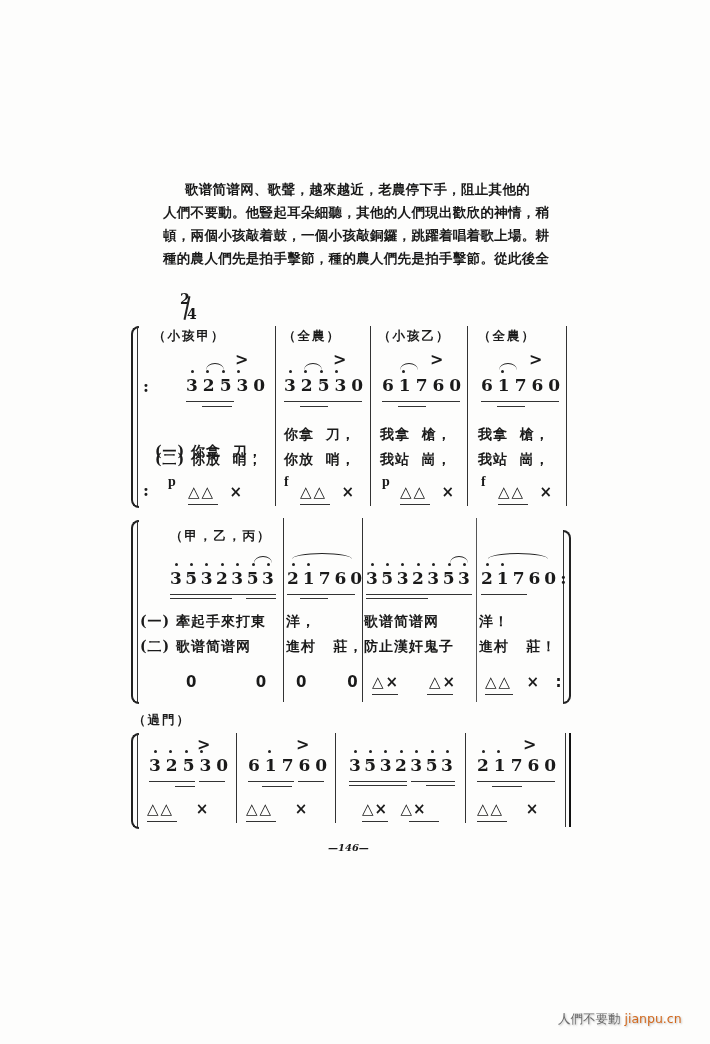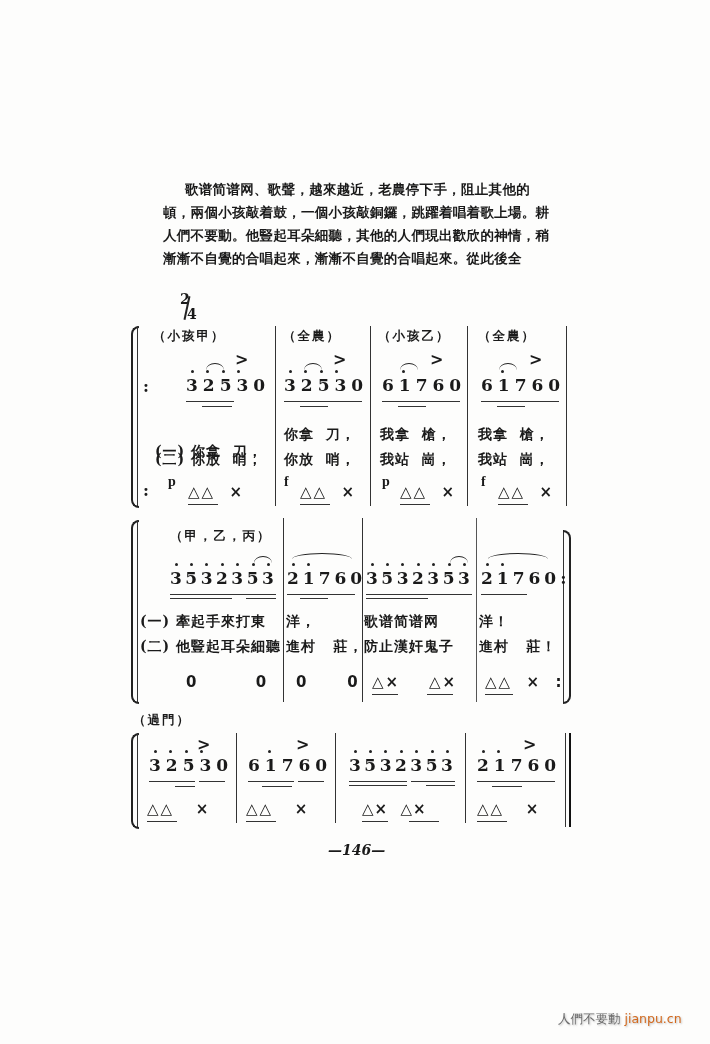--- a/index.html
+++ b/index.html
@@ -33,35 +33,35 @@
   .dot { position: absolute; width: 3px; height: 3px; background: #222; border-radius: 50%; }
   .ul { position: absolute; height: 1.3px; background: #333; }
   .slur { position: absolute; border-top: 1.5px solid #222; border-radius: 50% 50% 0 0 / 100% 100% 0 0; height: 6px; }
   .accent { position: absolute; font-size: 16px; font-weight: bold; }
 
   .lyric { position: absolute; font-size: 14px; font-weight: bold; letter-spacing: 1px; white-space: pre; }
   .perc { position: absolute; font-size: 15px; font-weight: bold; letter-spacing: 2px; white-space: pre; font-family: "DejaVu Sans", sans-serif; }
   .dyn { position: absolute; font-size: 14px; font-weight: bold; font-family: "Liberation Serif", serif; }
   .rep { position: absolute; font-size: 16px; font-weight: bold; }
 
-  .pagenum { left: 328px; top: 842px; font-size: 14px; font-weight: bold; font-style: italic; }
+  .pagenum { left: 328px; top: 842px; font-size: 10px; font-weight: bold; font-style: italic; }
   .watermark {
     left: 558px; top: 1011px; font-size: 12.5px; color: #6b6b6b;
     font-family: "DejaVu Sans", sans-serif; text-shadow: 1px 1px 2px #bbb;
   }
   .watermark .url { color: #d2691e; }
 </style>
 </head>
 <body>
 
 <div class="abs prose">
   <span class="first">歌谱简谱网、歌聲，越來越近，老農停下手，阻止其他的</span>
+  <span style="display:block">人們不要動。他豎起耳朵細聽，其他的人們現出歡欣的神情，稍</span>
   <span style="display:block">頓，兩個小孩敲着鼓，一個小孩敲銅鑼，跳躍着唱着歌上場。耕</span>
-  <span style="display:block">人們不要動。他豎起耳朵細聽，其他的人們現出歡欣的神情，稍</span>
-  <span style="display:block">漸漸不自覺的合唱起來，漸漸不自覺的合唱起來。從此後全</span>
+  <span style="display:block">種的農人們先是拍手擊節，種的農人們先是拍手擊節。從此後全</span>
 </div>
 
 <div class="abs timesig">
   <span>2</span>
   <span class="slash"></span>
   <span class="den">4</span>
 </div>
 
 <div>
   <div class="brace-l" style="left:131px; top:326px; height:178px;"></div>
@@ -179,21 +179,21 @@
   <div class="ul" style="left:366px; top:594px; width:106px;"></div>
   <div class="ul" style="left:366px; top:598px; width:62px;"></div>
 
   <div class="notes" style="left:481px; top:568px; letter-spacing:4px;">21760:</div>
   <div class="dot" style="left:486px; top:563px;"></div>
   <div class="dot" style="left:501px; top:563px;"></div>
   <div class="slur" style="left:488px; top:553px; width:60px; height:5px;"></div>
   <div class="ul" style="left:481px; top:594px; width:46px;"></div>
 
   <div class="lyric" style="left:140px; top:613px;">(一) 牽起手來打東</div>
-  <div class="lyric" style="left:140px; top:638px;">(二) 他豎起耳朵細聽</div>
+  <div class="lyric" style="left:140px; top:638px;">(二) 歌谱简谱网</div>
   <div class="lyric" style="left:286px; top:613px;">洋，</div>
   <div class="lyric" style="left:286px; top:638px;">進村   莊，</div>
   <div class="lyric" style="left:364px; top:613px;">歌谱简谱网</div>
   <div class="lyric" style="left:364px; top:638px;">防止漢奸鬼子</div>
   <div class="lyric" style="left:479px; top:613px;">洋！</div>
   <div class="lyric" style="left:479px; top:638px;">進村   莊！</div>
 
   <div class="perc" style="left:186px; top:673px; letter-spacing:4px;">0      0</div>
   <div class="perc" style="left:296px; top:673px; letter-spacing:4px;">0    0</div>
   <div class="perc" style="left:372px; top:673px;">△×    △×</div>

